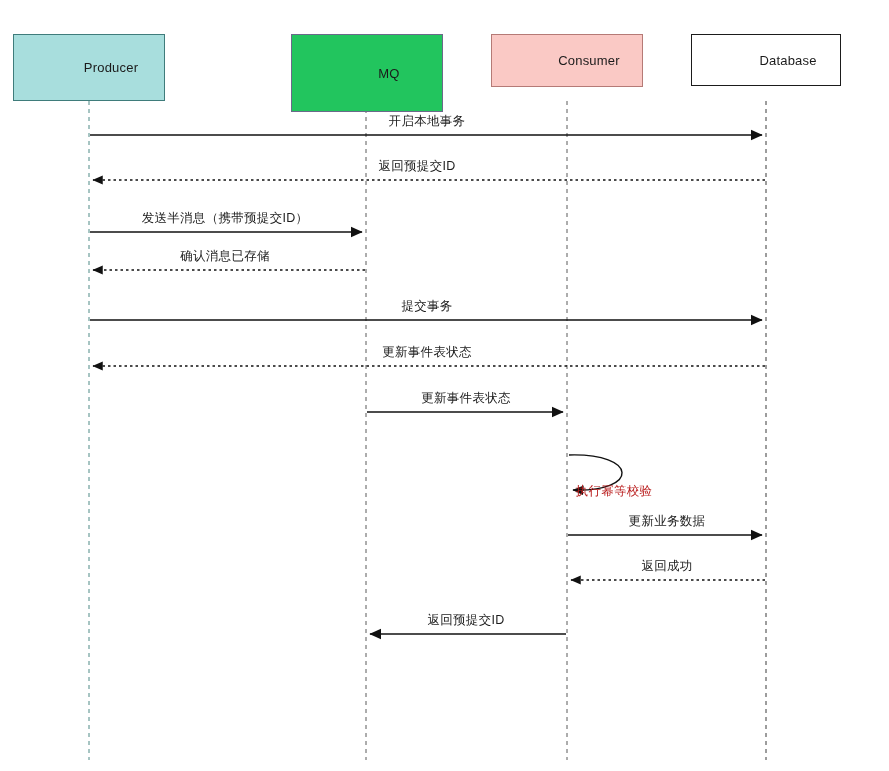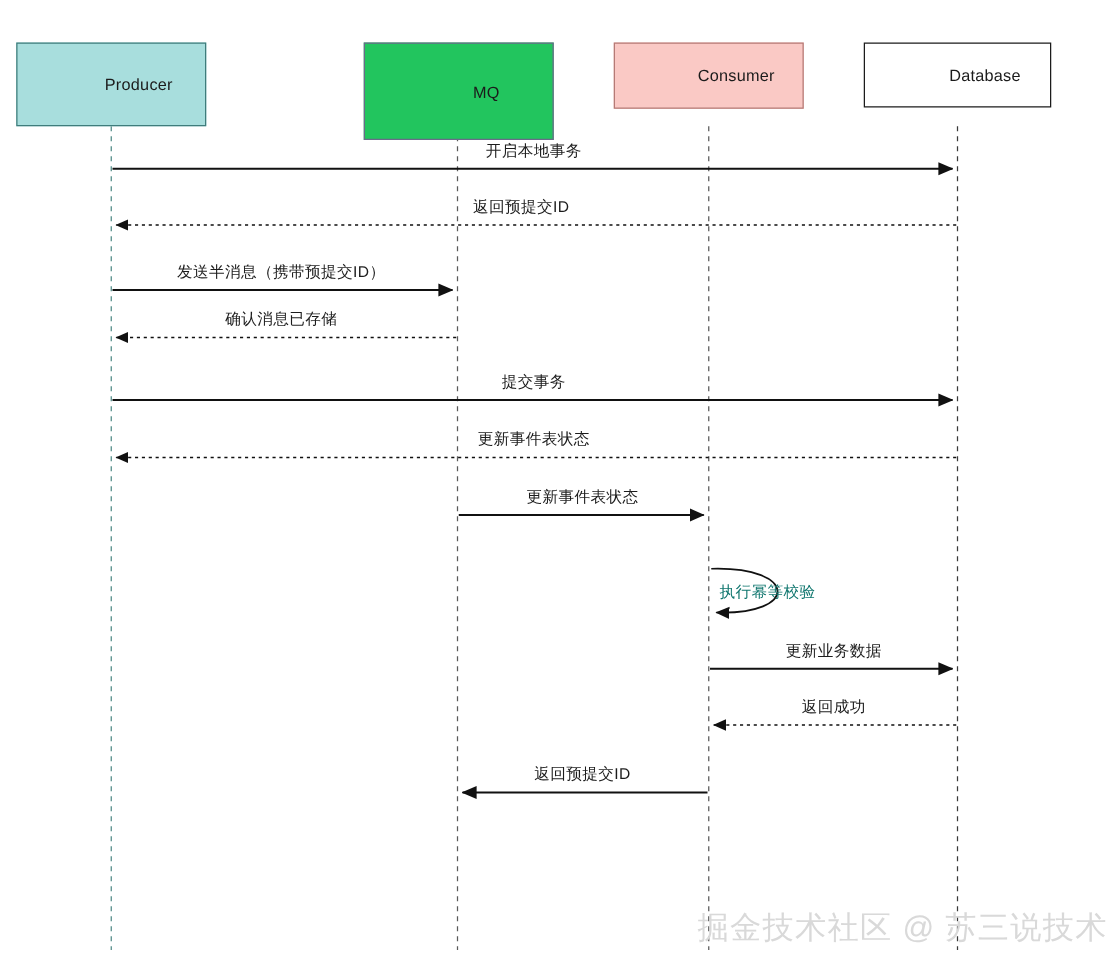--- a/index.html
+++ b/index.html
@@ -48,25 +48,26 @@
     font-size: 12.5px;
     color: #1c1c1c;
     white-space: nowrap;
     transform: translate(-50%, -100%);
     line-height: 1;
     letter-spacing: 0.3px;
   }
   .selfmsg-label {
     position: absolute;
     font-size: 12.5px;
-    color: #0f766e;
+    color: #b91c1c;
     white-space: nowrap;
     transform: translate(-50%, -50%);
     line-height: 1;
     letter-spacing: 0.3px;
+    margin-top: 17px;
   }
   .watermark {
     position: absolute;
     font-size: 25px;
     color: #d9d9d9;
     white-space: nowrap;
     letter-spacing: 1px;
     line-height: 1;
     transform: translateY(-50%);
     user-select: none;
@@ -128,15 +129,14 @@
       <div class="msg-label" style="left: 225px; top: 262px;">确认消息已存储</div>
       <div class="msg-label" style="left: 427px; top: 312px;">提交事务</div>
       <div class="msg-label" style="left: 427px; top: 358px;">更新事件表状态</div>
       <div class="msg-label" style="left: 466px; top: 404px;">更新事件表状态</div>
       <div class="selfmsg-label" style="left: 614px; top: 474px;">执行幂等校验</div>
       <div class="msg-label" style="left: 667px; top: 527px;">更新业务数据</div>
       <div class="msg-label" style="left: 667px; top: 572px;">返回成功</div>
       <div class="msg-label" style="left: 466px; top: 626px;">返回预提交ID</div>
     </div>
 
-  <div class="watermark" style="left: 558px; top: 743px; color: rgb(217, 217, 217);">掘金技术社区 @ 苏三说技术</div>
 
 </div>
 
 </body></html>

